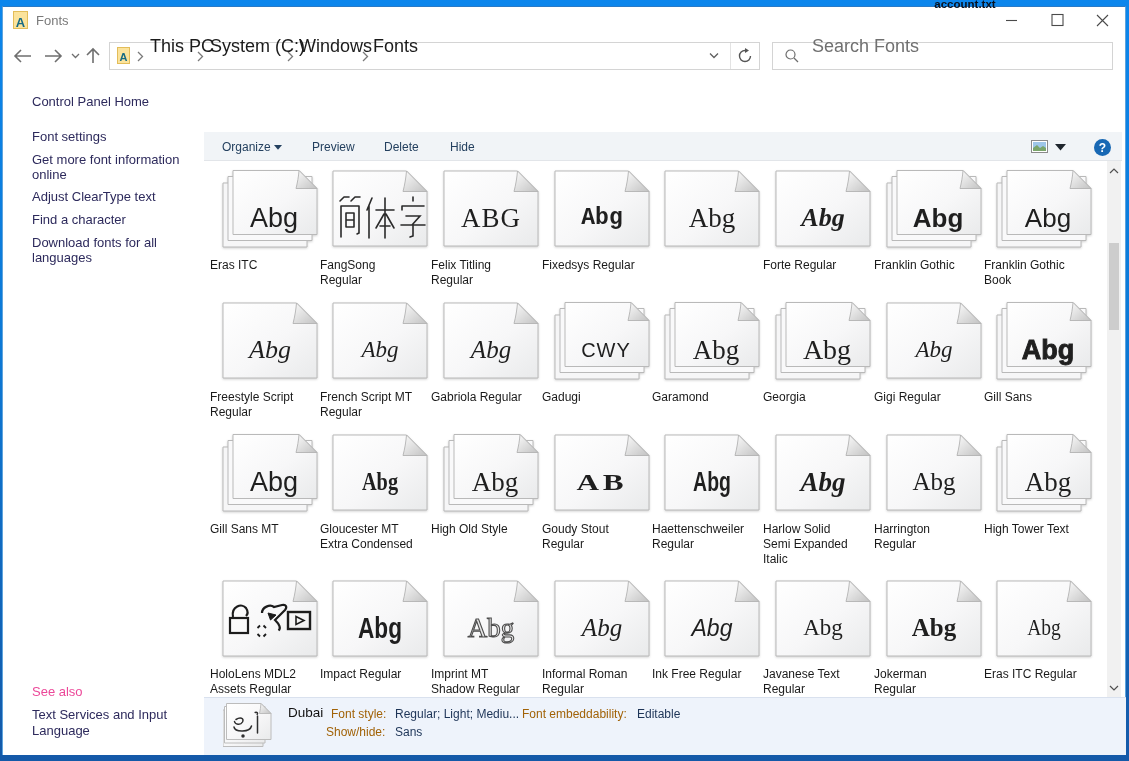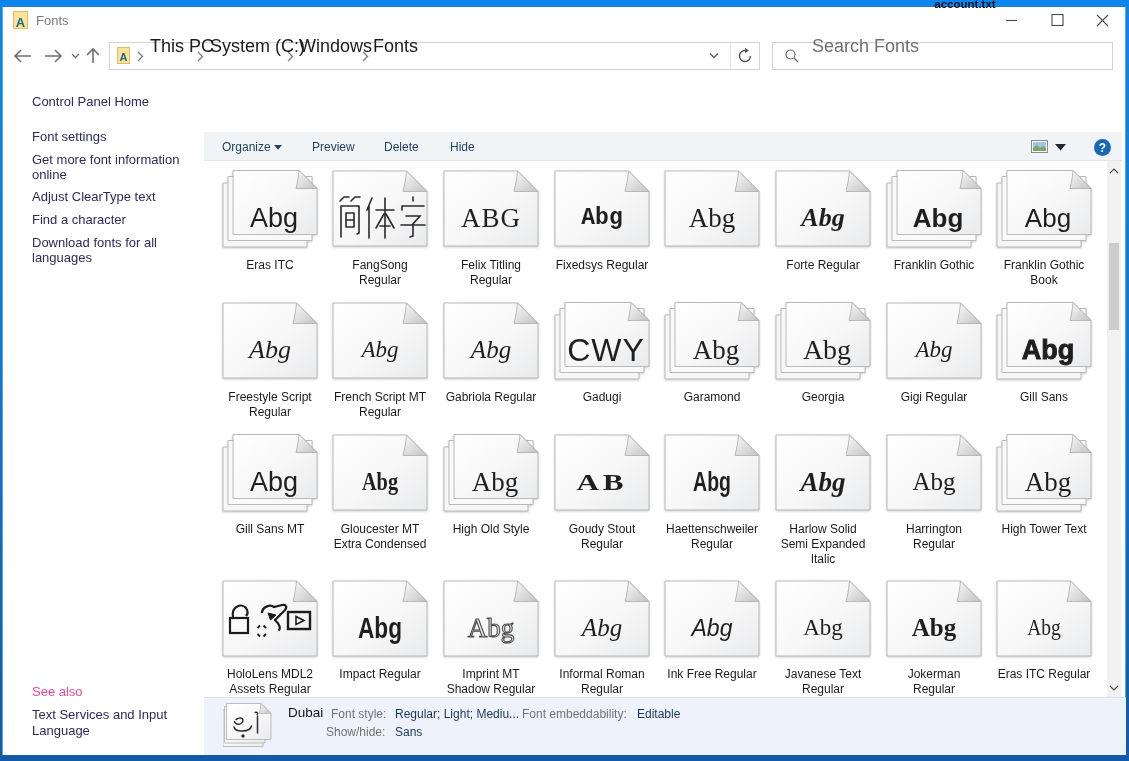--- a/index.html
+++ b/index.html
@@ -17,25 +17,25 @@
 #cmdbar {position:absolute;left:204px;top:132px;width:918px;height:29px;background:#f1f4f7;border-bottom:1px solid #e2e5e9}
 .cmd {position:absolute;top:140px;font-size:12px;color:#24405f}
 .icon {position:absolute;filter:drop-shadow(0.5px 1.5px 1px rgba(0,0,0,0.18))}
 .smpbox {position:absolute;width:96px;height:77px}
 .smp {position:absolute;height:40px;line-height:40px;text-align:center;color:#1f1f1f;white-space:nowrap}
 .sans {font-family:"Liberation Sans",sans-serif}
 .serif {font-family:"Liberation Serif",serif}
 .mono {font-family:"Liberation Mono",monospace}
 .b {font-weight:bold}
 .i {font-style:italic}
-.lab {position:absolute;width:120px;text-align:center;font-size:12px;line-height:15px;color:#1a1a1a}
+.lab {position:absolute;width:120px;text-align:left;font-size:12px;line-height:15px;color:#1a1a1a}
 #scroll {position:absolute;left:1107px;top:161px;width:14px;height:536px;background:#f1f1f1}
 #thumb {position:absolute;left:1109px;top:243px;width:10px;height:87px;background:#cdcdcd}
 #dpane {position:absolute;left:204px;top:697px;width:922px;height:58px;background:#eef3fb;border-top:1px solid #d9e1ee}
-.dgray {position:absolute;font-size:12px;color:#737373}
+.dgray {position:absolute;font-size:12px;color:#a16207}
 .dval {position:absolute;font-size:12px;color:#1d3457}
 svg text {font-family:"Liberation Sans",sans-serif}
 </style></head>
 <body>
 <svg width="0" height="0" style="position:absolute">
     <defs>
 <linearGradient id="pg" x1="0" y1="0" x2="1" y2="1">
 <stop offset="0" stop-color="#ffffff"></stop>
         <stop offset=".55" stop-color="#f7f7f8"></stop>
         <stop offset="1" stop-color="#e9eaeb"></stop>
@@ -207,21 +207,21 @@
 <div class="smp serif i" style="left:332px;top:330px;width:96px;font-size:23px;">Abg</div>
 <div class="lab" style="left:320px;top:390px">French Script MT<br>Regular</div>
 <svg class="icon" style="left:443px;top:302px" width="96" height="78" viewBox="0 0 96 78">
       <use href="#psgl"></use>
     </svg>
 <div class="smp serif i" style="left:443px;top:330px;width:96px;font-size:25px;">Abg</div>
 <div class="lab" style="left:431px;top:390px">Gabriola Regular</div>
 <svg class="icon" style="left:554px;top:302px" width="96" height="78" viewBox="0 0 96 78">
       <use href="#pstk"></use>
     </svg>
-<div class="smp sans" style="left:564px;top:330px;width:84px;font-size:32px;letter-spacing:1px">CWY</div>
+<div class="smp sans" style="left:564px;top:330px;width:84px;font-size:20px;letter-spacing:1px">CWY</div>
 <div class="lab" style="left:542px;top:390px">Gadugi</div>
 <svg class="icon" style="left:664px;top:302px" width="96" height="78" viewBox="0 0 96 78">
       <use href="#pstk"></use>
     </svg>
 <div class="smp serif" style="left:674px;top:330px;width:84px;font-size:27px;">Abg</div>
 <div class="lab" style="left:652px;top:390px">Garamond</div>
 <svg class="icon" style="left:775px;top:302px" width="96" height="78" viewBox="0 0 96 78">
       <use href="#pstk"></use>
     </svg>
 <div class="smp serif" style="left:785px;top:330px;width:84px;font-size:28px;">Abg</div>

